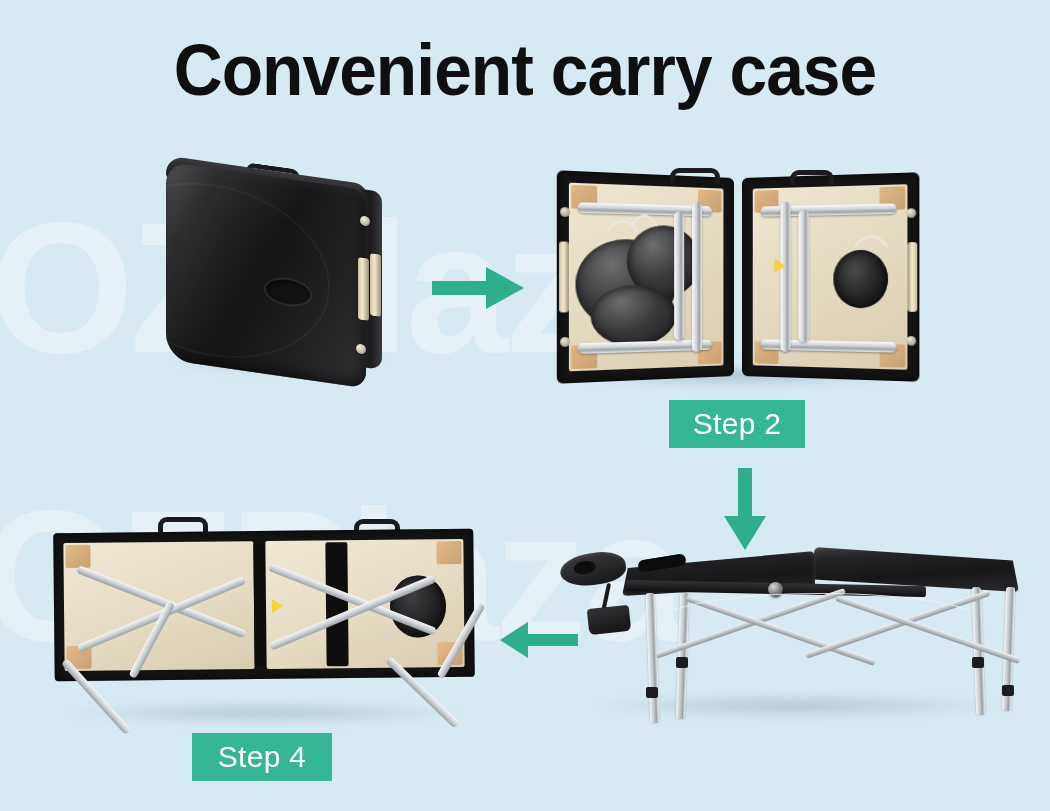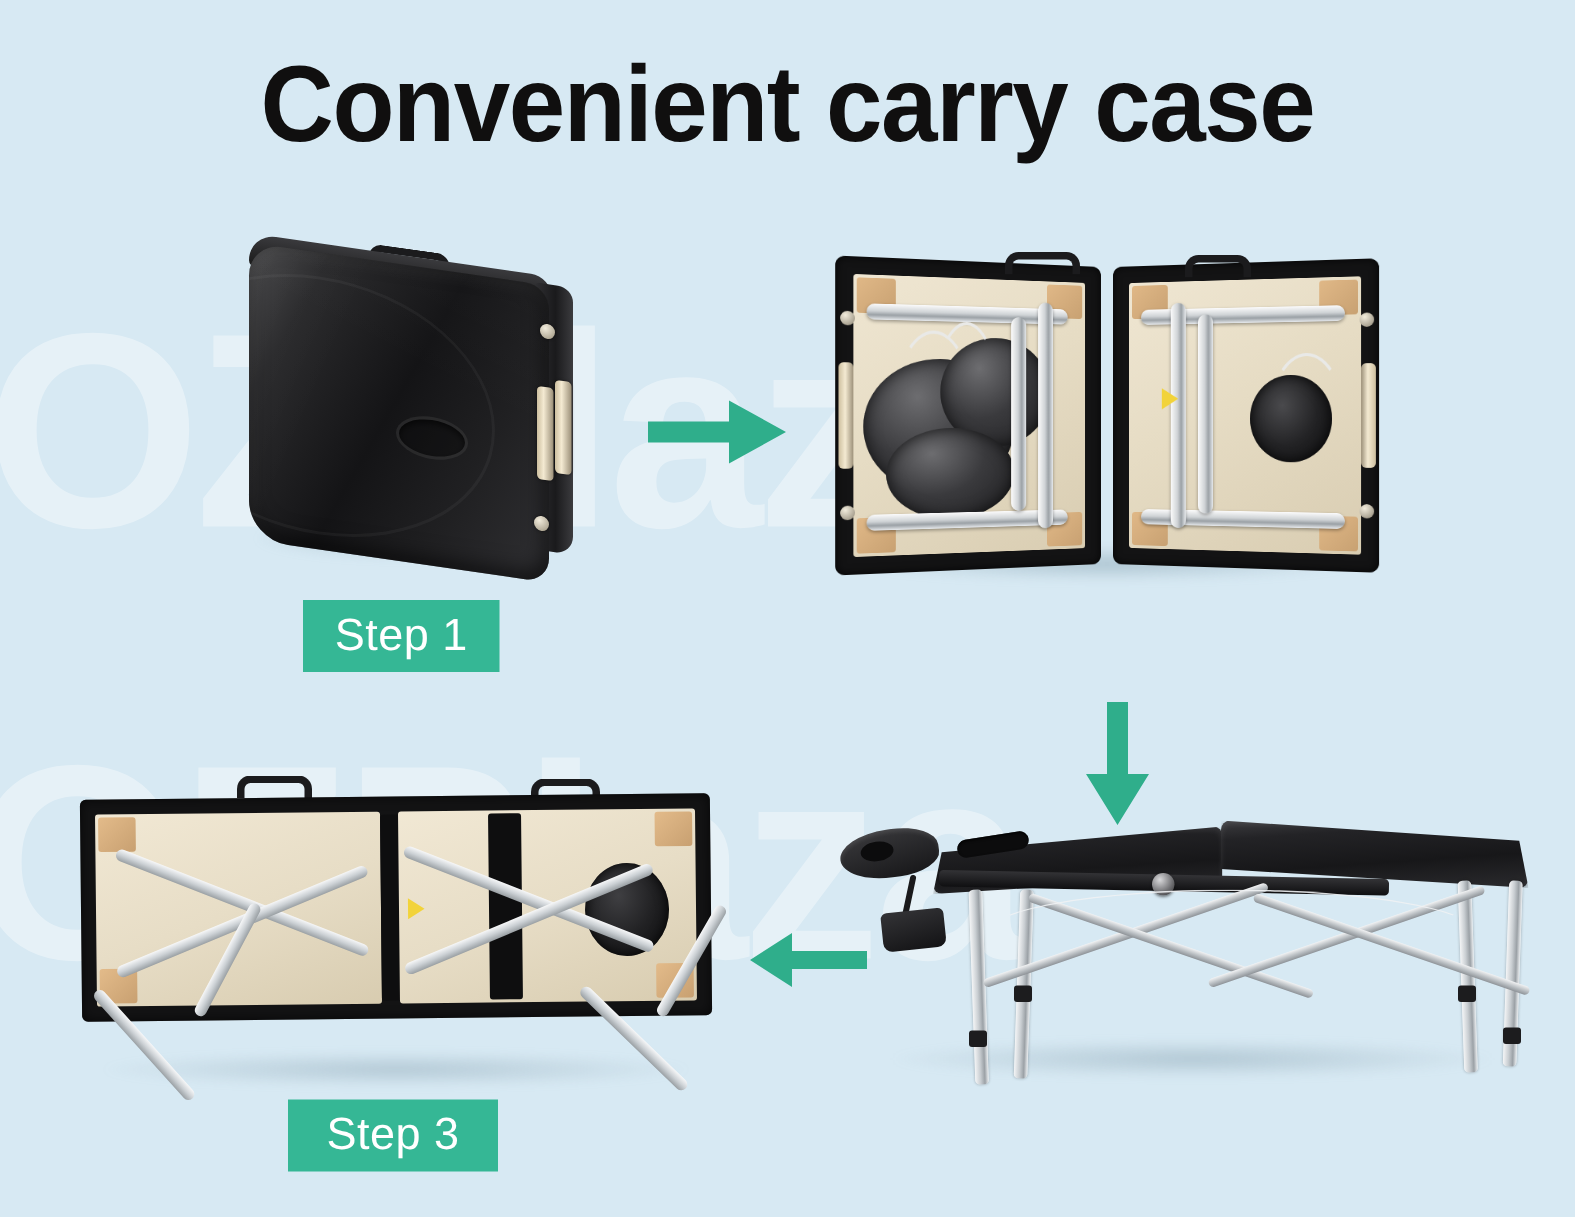--- a/index.html
+++ b/index.html
@@ -462,16 +462,16 @@
       <path d="M16 0 H30 V48 H44 L23 82 L2 48 H16 Z" fill="#2fae8b"></path>
     </svg>
   </div>
 
   <div class="arrow" id="arrow-left">
     <svg width="78" height="40" viewBox="0 0 78 40">
       <path d="M78 14 H28 V2 L0 20 L28 38 V26 H78 Z" fill="#2fae8b"></path>
     </svg>
   </div>
 
-  <div class="step-badge" id="badge1">Step 1</div>
-  <div class="step-badge" id="badge4">Step 3</div>
+  <div class="step-badge" id="badge2">Step 2</div>
+  <div class="step-badge" id="badge4">Step 4</div>
 
 </div>
 
 </body></html>

